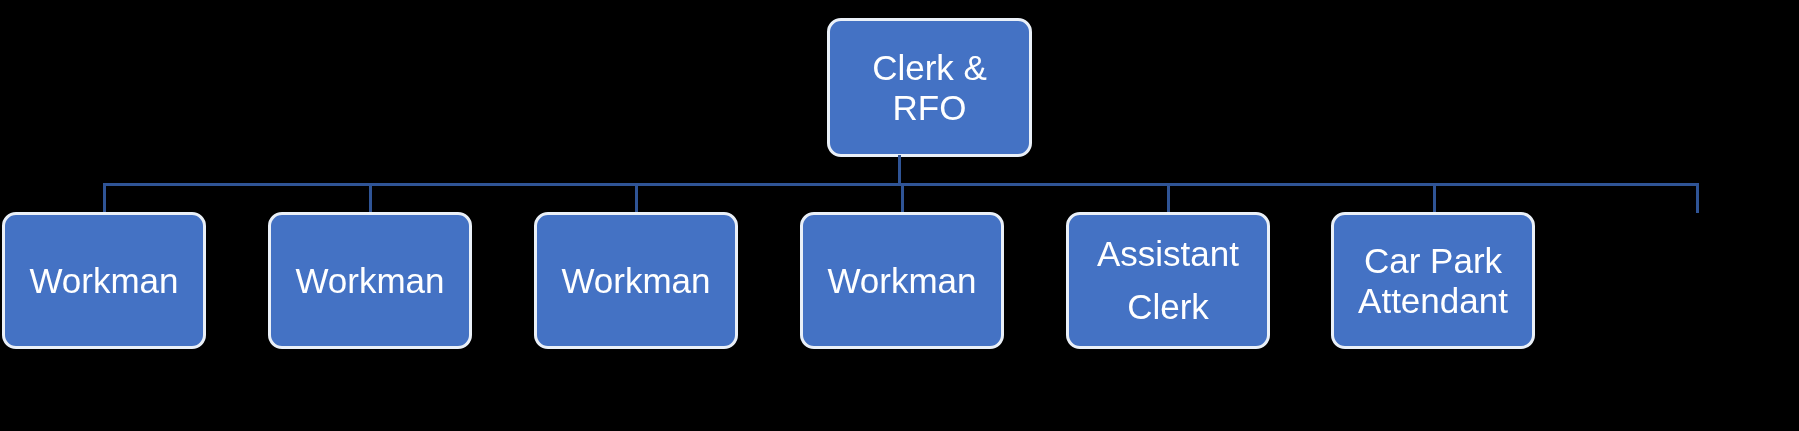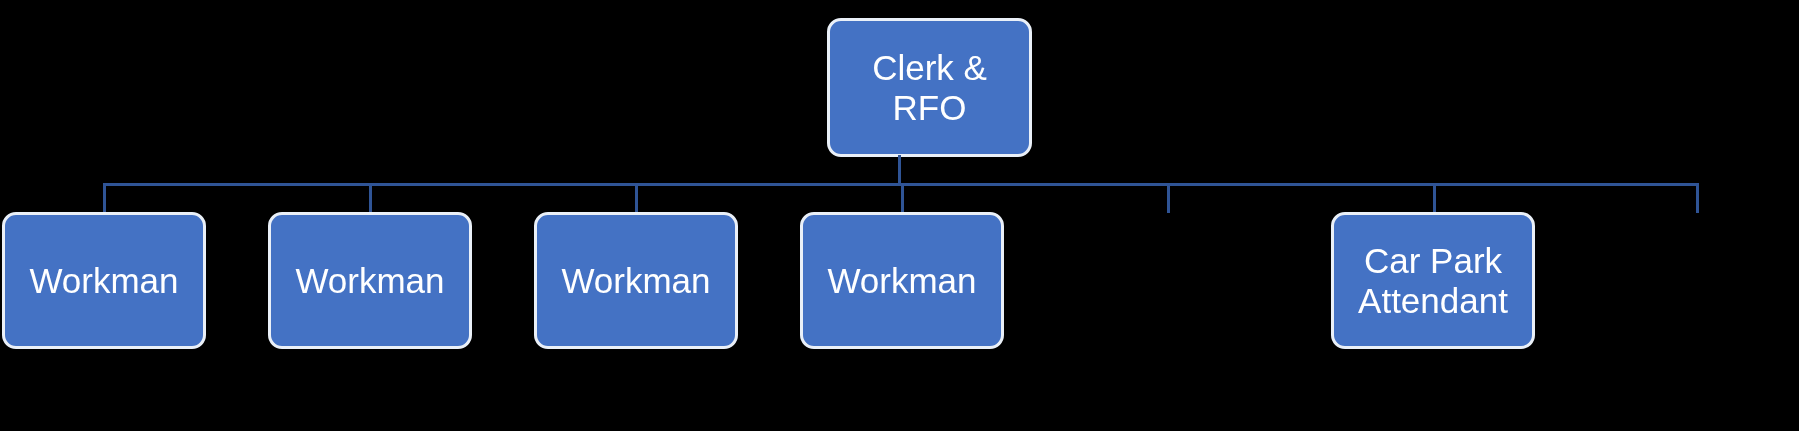--- a/index.html
+++ b/index.html
@@ -83,18 +83,22 @@
   </div>
   <div class="node child-node child-2">
     <span class="node-label">Workman</span>
   </div>
   <div class="node child-node child-3">
     <span class="node-label">Workman</span>
   </div>
   <div class="node child-node child-4">
     <span class="node-label">Workman</span>
   </div>
+  <div class="node child-node child-5">
+    <span class="node-label">Assistant
+Clerk</span>
+  </div>
   <div class="node child-node child-6">
     <span class="node-label">Car Park
 Attendant</span>
   </div>
 
 </div>
 
 </body></html>

